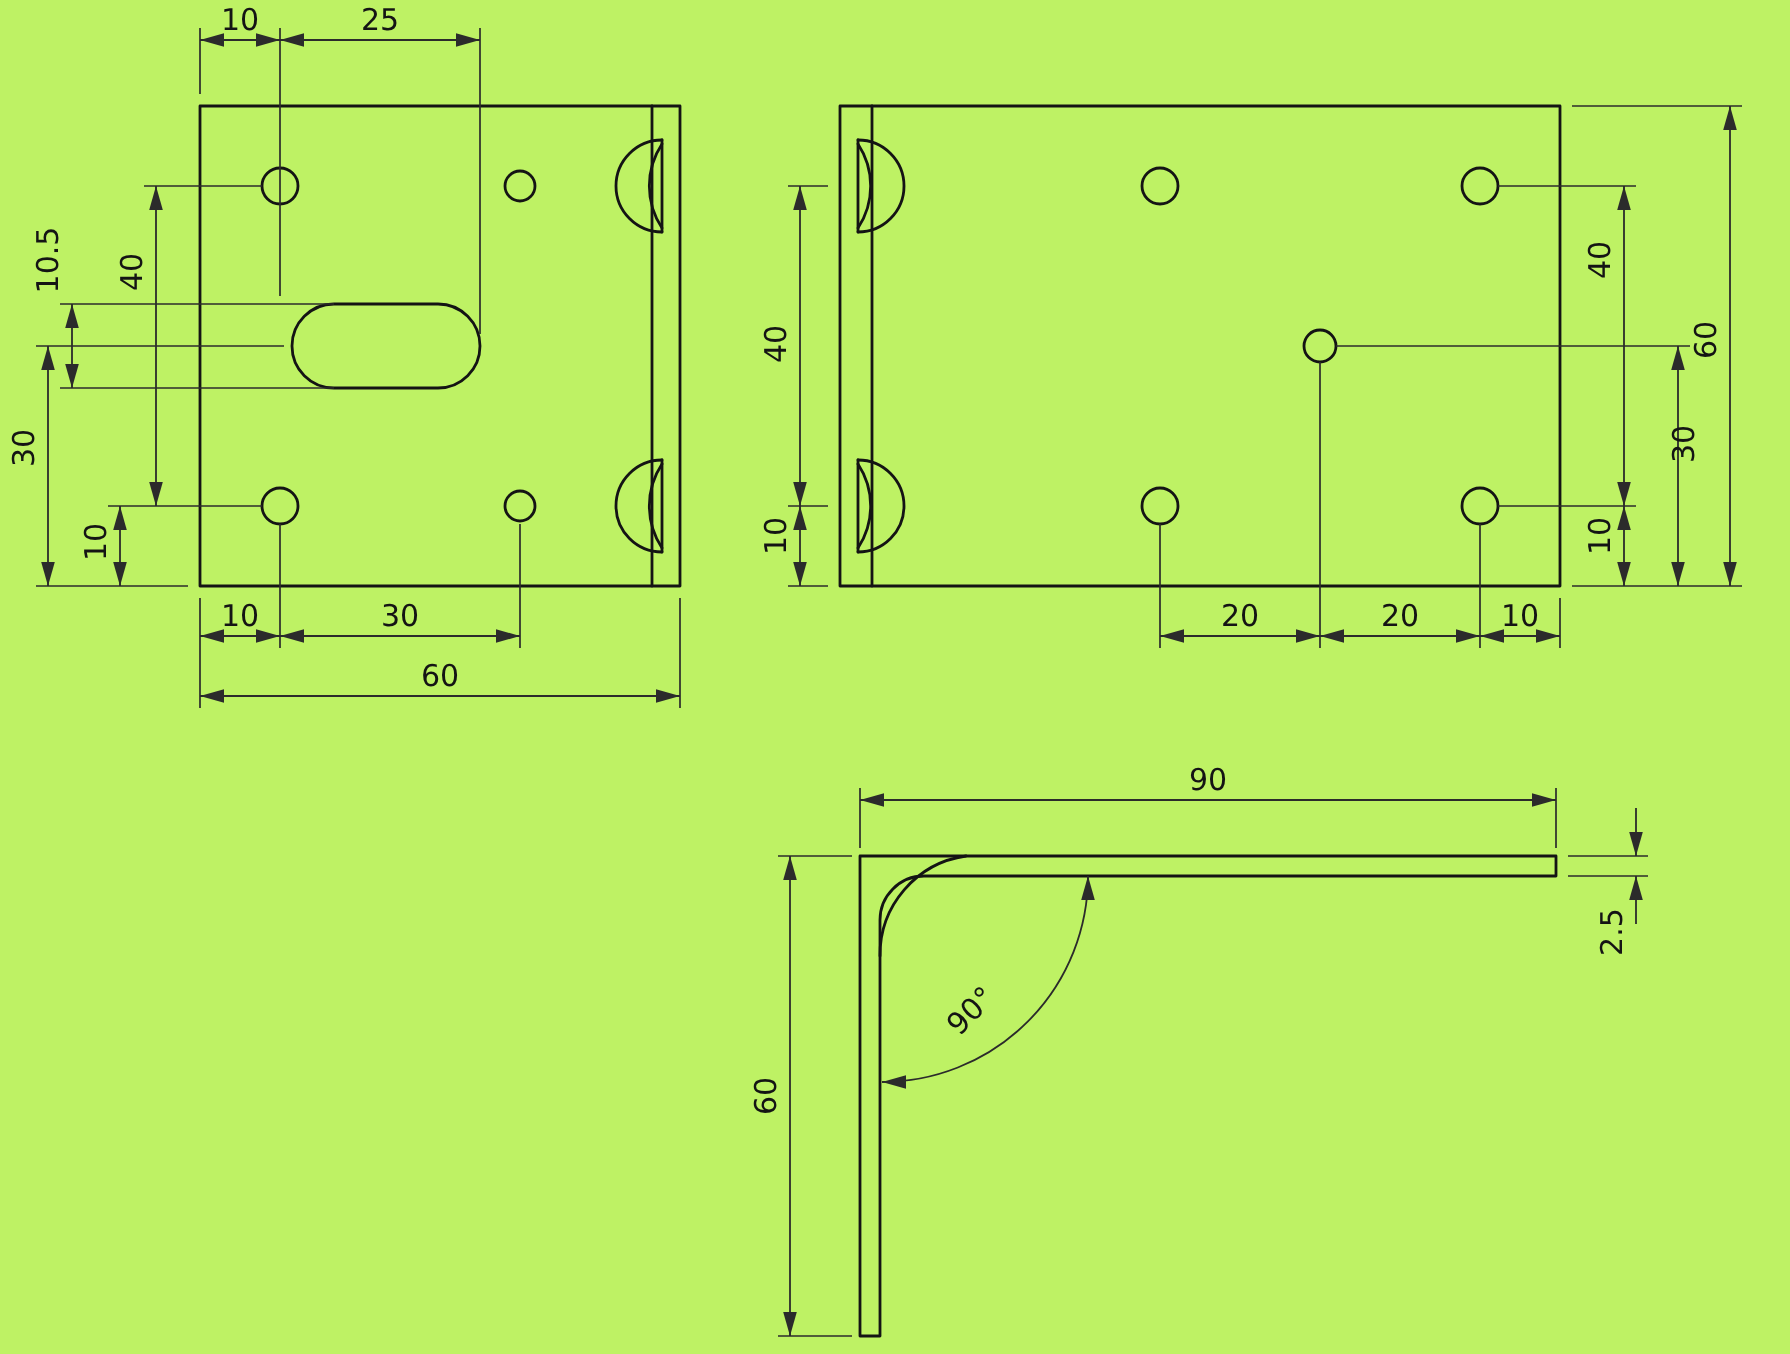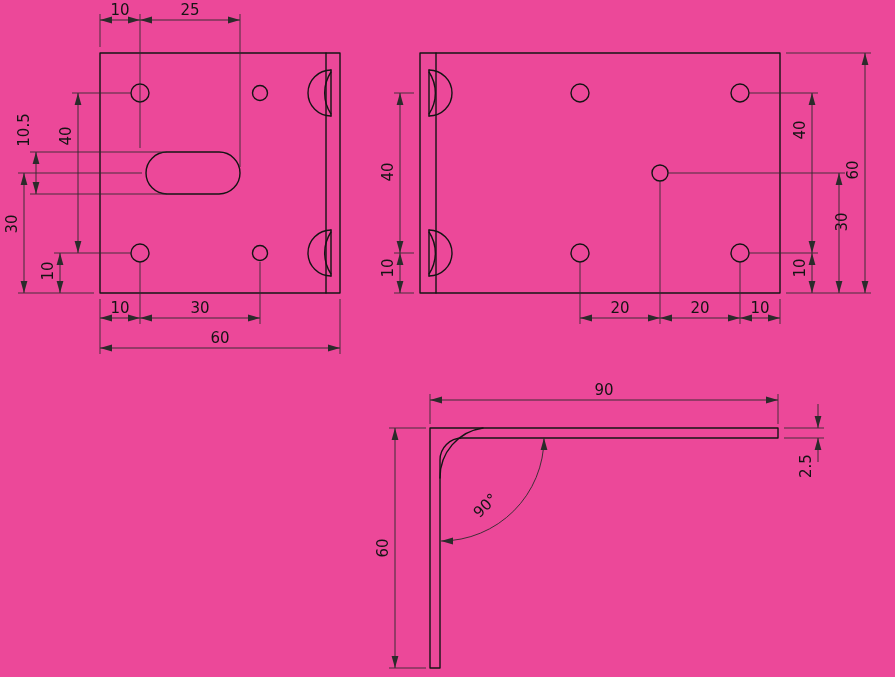--- a/index.html
+++ b/index.html
@@ -1,16 +1,16 @@
 <!DOCTYPE html>
 <html><head>
 <meta charset="utf-8">
 <style>
   html,body{margin:0;padding:0;background:#ffffff;}
-  .canvas{position:relative;width:895px;height:677px;background:#ec4899;overflow:hidden;
+  .canvas{position:relative;width:895px;height:677px;background:#bef264;overflow:hidden;
           font-family:"DejaVu Sans",sans-serif;}
   svg{display:block;}
   .part{stroke:#141414;stroke-width:1.4;fill:none;stroke-linecap:round;stroke-linejoin:round;}
   .dim{stroke:#2b2b2b;stroke-width:0.9;fill:none;}
   .ext{stroke:#2b2b2b;stroke-width:0.85;fill:none;}
   text.lbl{font-family:"DejaVu Sans",sans-serif;font-size:15px;fill:#141414;}
 </style>
 </head>
 <body>
 

